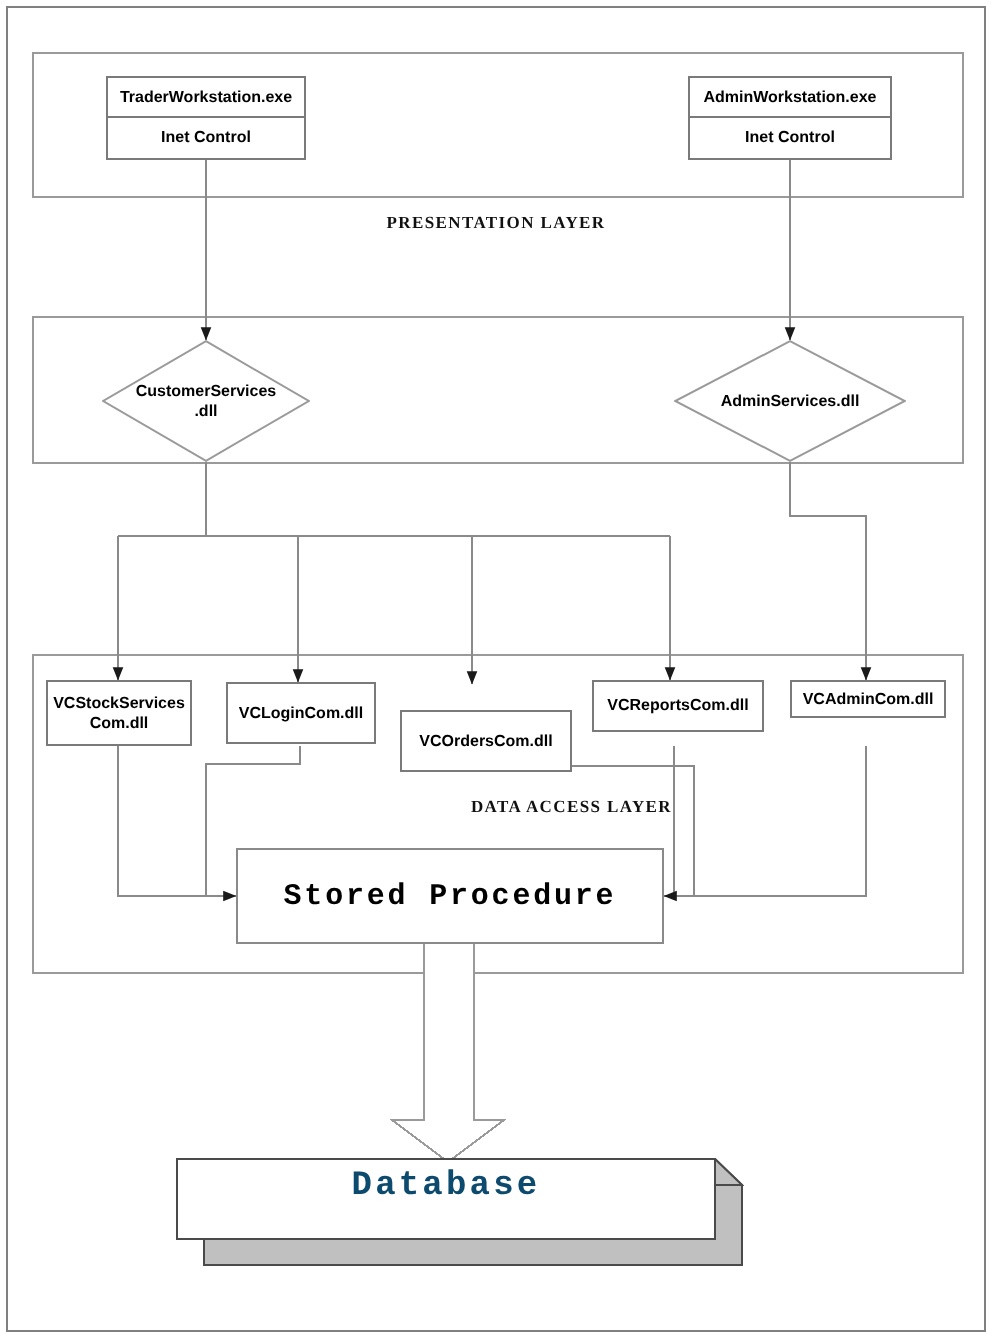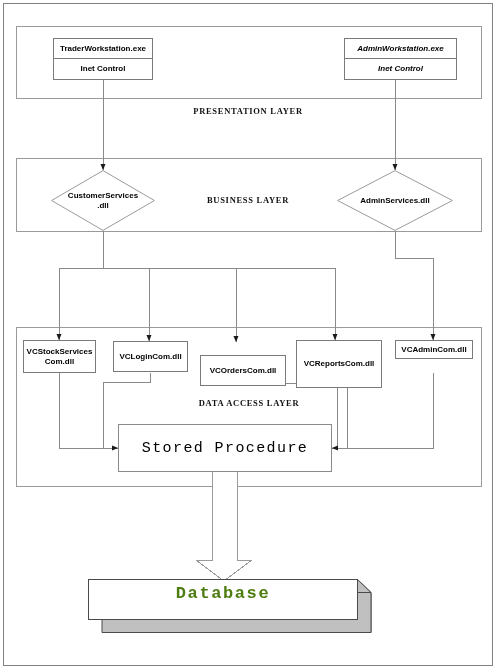--- a/index.html
+++ b/index.html
@@ -109,21 +109,21 @@
   }
   .sp-box {
     position: absolute;
     border: 1px solid #8a8a8a;
     box-sizing: border-box;
     background: #ffffff;
     display: flex;
     align-items: center;
     justify-content: center;
     font-family: "Liberation Mono", monospace;
-    font-weight: normal;
+    font-weight: bold;
     font-size: 15px;
     letter-spacing: 1.4px;
     color: #000000;
     text-align: right;
   }
   .db-wrap {
     position: absolute;
   }
   .db-label {
     position: absolute;
@@ -131,21 +131,21 @@
     top: 0;
     width: 270px;
     height: 28px;
     display: flex;
     align-items: center;
     justify-content: center;
     font-family: "Liberation Mono", monospace;
     font-weight: bold;
     font-size: 17px;
     letter-spacing: 1.6px;
-    color: #4d7c0f;
+    color: #0c4a6e;
   }
 </style>
 </head>
 <body>
 
 <div id="canvas">
 
   <div id="page-border"></div>
 
   <div class="layer-box" style="left:16px; top:26px; width:466px; height:73px;"></div>
@@ -184,52 +184,51 @@
     </g>
   </svg>
 
   <div class="layer-title" style="left:163px; top:58px; width:170px;margin-top:48px;">PRESENTATION  LAYER</div>
 
   <div class="node-box split" style="left:53px; top:38px; width:100px; height:42px;">
     <div class="cell-top">TraderWorkstation.exe</div>
     <div class="cell-bottom">Inet Control</div>
   </div>
 
-  <div class="node-box split" style="left:344px; top:38px; width:113px; height:42px;font-style:italic;">
+  <div class="node-box split" style="left:344px; top:38px; width:102px; height:42px;">
     <div class="cell-top">AdminWorkstation.exe</div>
     <div class="cell-bottom">Inet Control</div>
   </div>
 
-  <div class="layer-title" style="left:166px; top:195px; width:164px;">BUSINESS  LAYER</div>
 
   <div class="diamond-wrap" style="left:51px; top:170px; width:104px; height:61px;">
     <svg width="104" height="61" viewBox="0 0 104 61">
       <polygon points="52,0.6 103.4,30.5 52,60.4 0.6,30.5" fill="#ffffff" stroke="#9a9a9a" stroke-width="1"></polygon>
     </svg>
     <div class="diamond-label">CustomerServices
 .dll</div>
   </div>
 
   <div class="diamond-wrap" style="left:337px; top:170px; width:116px; height:61px;">
     <svg width="116" height="61" viewBox="0 0 116 61">
       <polygon points="58,0.6 115.4,30.5 58,60.4 0.6,30.5" fill="#ffffff" stroke="#9a9a9a" stroke-width="1"></polygon>
     </svg>
     <div class="diamond-label">AdminServices.dll</div>
   </div>
 
-  <div class="layer-title" style="left:162px; top:398px; width:174px;">DATA ACCESS LAYER</div>
+  <div class="layer-title" style="left:162px; top:398px; width:174px;text-align:right;">DATA ACCESS LAYER</div>
 
   <div class="node-box" style="left:23px; top:340px; width:73px; height:33px; white-space:pre-line;">VCStockServices
 Com.dll</div>
 
   <div class="node-box" style="left:113px; top:341px; width:75px; height:31px;">VCLoginCom.dll</div>
 
   <div class="node-box" style="left:200px; top:355px; width:86px; height:31px;">VCOrdersCom.dll</div>
 
-  <div class="node-box" style="left:296px; top:340px; width:86px; height:48px;">VCReportsCom.dll</div>
+  <div class="node-box" style="left:296px; top:340px; width:86px; height:26px;">VCReportsCom.dll</div>
 
   <div class="node-box" style="left:395px; top:340px; width:78px; height:19px;">VCAdminCom.dll</div>
 
   <div class="sp-box" style="left:118px; top:424px; width:214px; height:48px;">Stored Procedure</div>
 
   <div class="db-wrap" style="left:88px; top:579px; width:284px; height:54px;">
     <svg width="284" height="54" viewBox="0 0 284 54">
       <polygon points="0.5,0.5 269.5,0.5 283,13.5 14,13.5" fill="#c8c8c8" stroke="#4a4a4a" stroke-width="1"></polygon>
       <polygon points="269.5,0.5 283,13.5 283,53.5 269.5,40.5" fill="#c0c0c0" stroke="#4a4a4a" stroke-width="1"></polygon>
       <polygon points="14,13.5 283,13.5 283,53.5 14,53.5" fill="#c0c0c0" stroke="#4a4a4a" stroke-width="1"></polygon>

